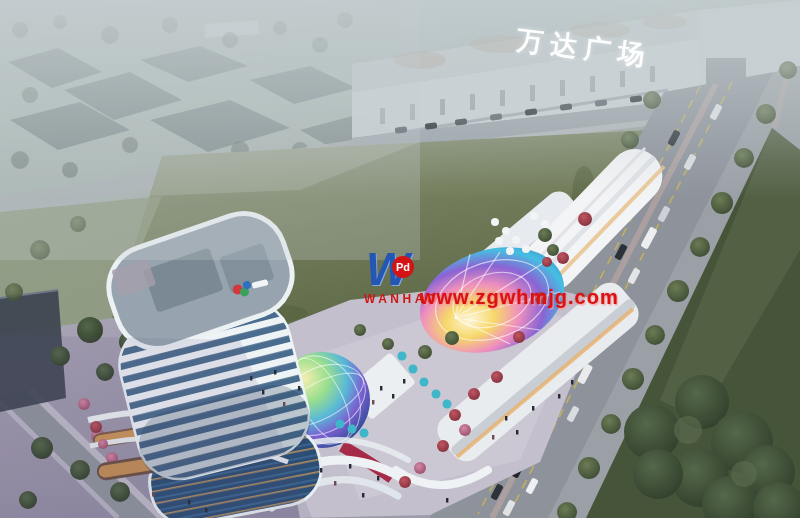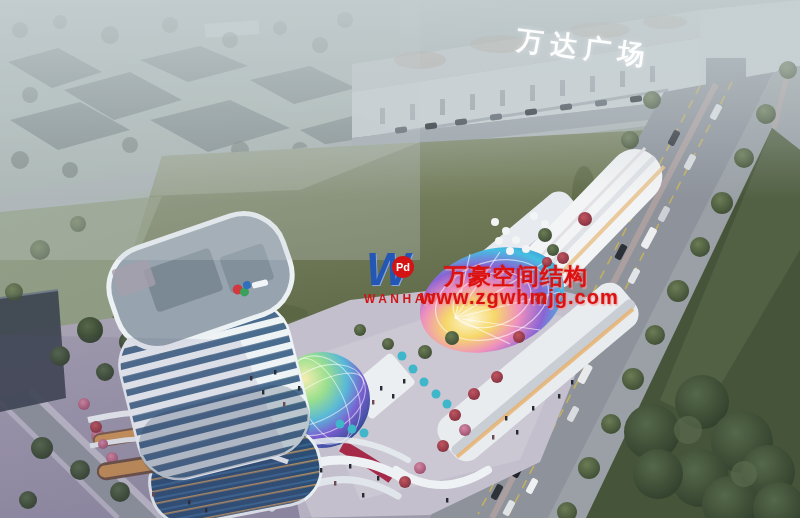--- a/index.html
+++ b/index.html
@@ -492,15 +492,14 @@
   </g>
 </svg>
 
 <div class="overlay mall-sign">万达广场</div>
 
 <div class="overlay wm-logo">
   <span class="wm-w">W</span>
   <span class="wm-badge">Pd</span>
   <span class="wm-name">WANHAO</span>
 </div>
-<div class="overlay wm-line1">万豪空间结构</div>
 <div class="overlay wm-line2">www.zgwhmjg.com</div>
 </div>
 
 </body></html>

